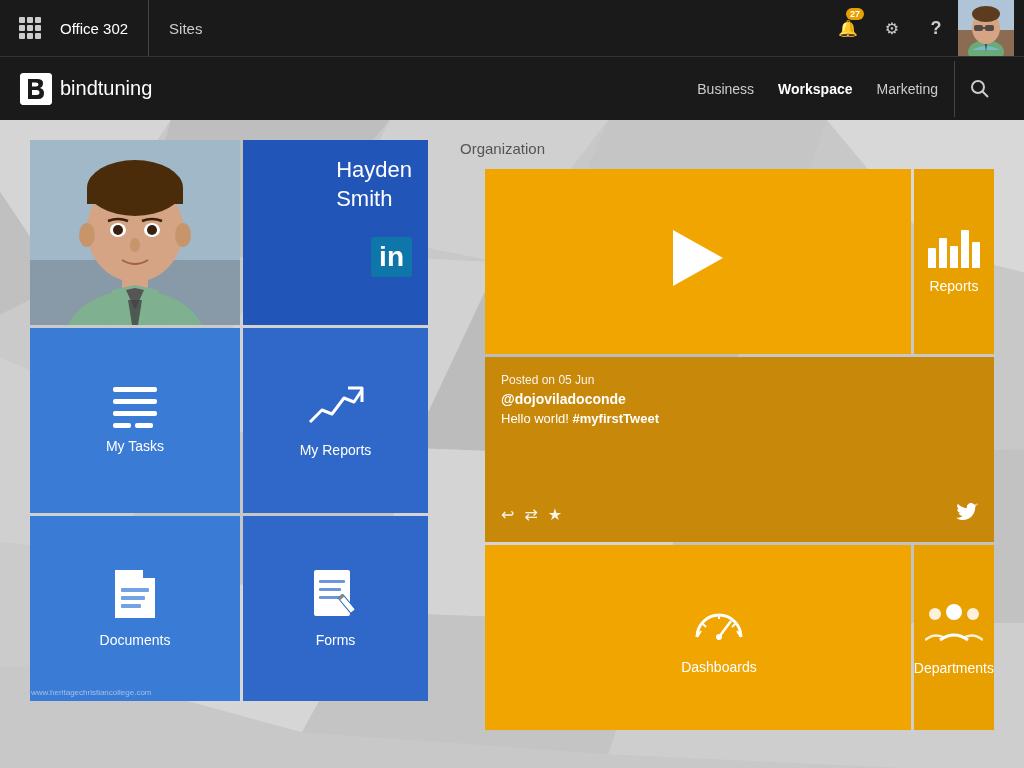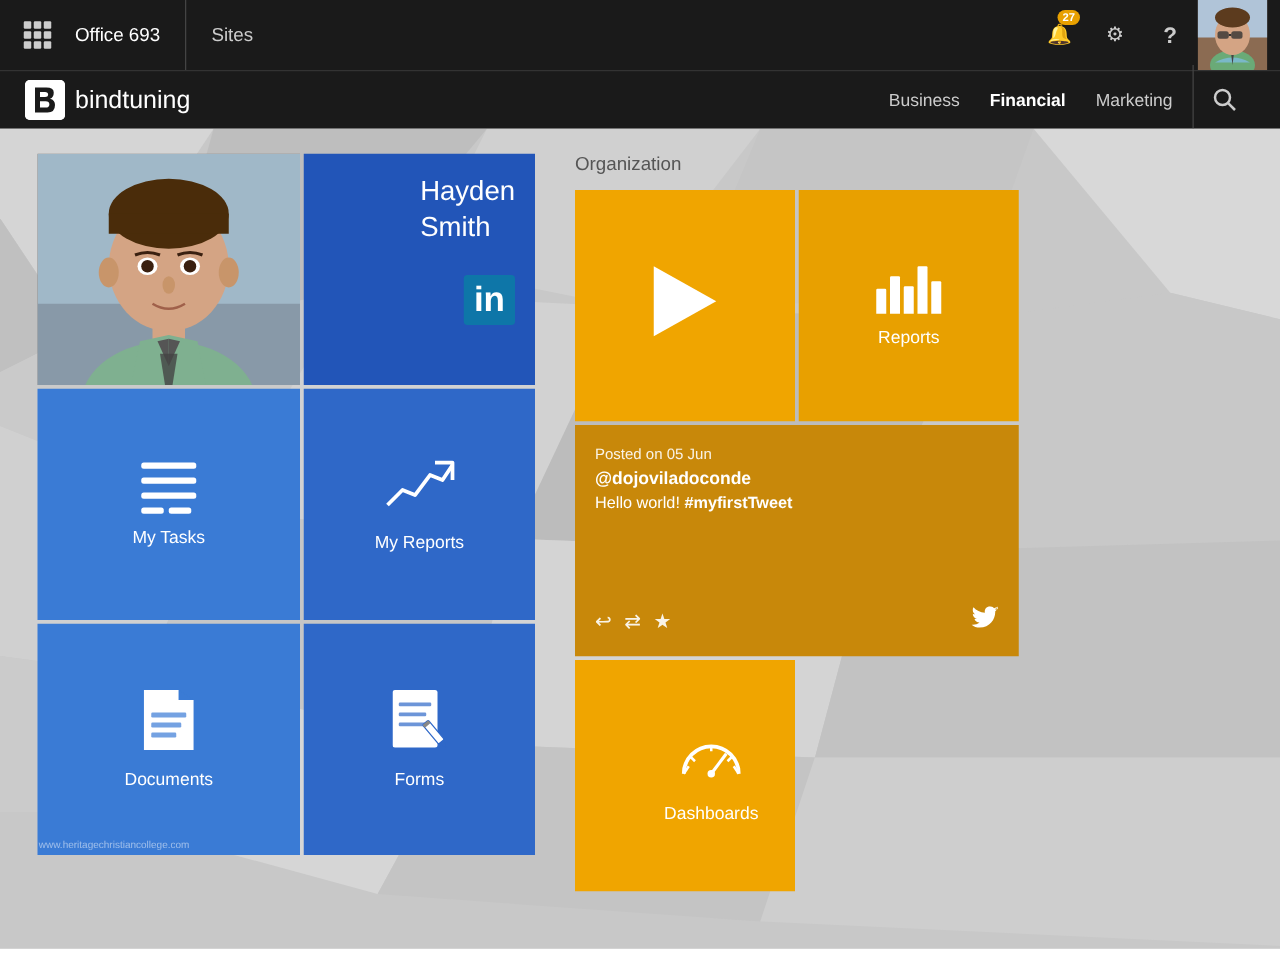--- a/index.html
+++ b/index.html
@@ -49,21 +49,21 @@
       background: #e8a000; color: #fff; font-size: 9px;
       border-radius: 8px; padding: 1px 4px; font-weight: bold;
     }
     #user-avatar-top {
       width: 56px; height: 56px;
       overflow: hidden; cursor: pointer;
     }
 
     
     #brand-bar {
-      height: 47px;
+      height: 64px;
       background: #1a1a1a;
       border-top: 1px solid #333;
       display: flex; align-items: center;
       padding: 0 20px;
     }
     #brand-logo {
       display: flex; align-items: center; gap: 8px;
       color: #fff; font-size: 20px; font-weight: 300;
     }
     #brand-logo .logo-icon {
@@ -150,23 +150,24 @@
     #tile-documents { background: #3a7bd5; }
     #tile-forms { background: #2f68c8; }
     .tile-label {
       color: #fff; font-size: 14px; font-weight: 400;
     }
 
     
     #org-col { flex: 1; }
     #org-grid {
       display: grid;
-      grid-template-columns: 1fr 1fr 1fr;
+      grid-template-columns: 1fr;
       grid-template-rows: 185px 185px 185px;
       gap: 3px;
+      margin-left: 25px;
     }
 
     #tile-video {
       background: #f0a500;
       grid-row: 1; grid-column: 1;
     }
     #tile-analytics {
       background: #e8a000;
       grid-row: 1; grid-column: 2;
     }
@@ -249,21 +250,21 @@
         <div class="dot"></div>
         <div class="dot"></div>
       <div class="dot"></div>
         <div class="dot"></div>
         <div class="dot"></div>
       <div class="dot"></div>
         <div class="dot"></div>
         <div class="dot"></div>
     </div>
   </div>
-  <div id="office-title">Office 693</div>
+  <div id="office-title">Office 302</div>
   <div id="sites-link">Sites</div>
   <div class="top-bar-spacer"></div>
   <div class="top-bar-icon">
     <span>🔔</span>
     <span class="notification-badge">27</span>
   </div>
   <div class="top-bar-icon">
     <span>⚙</span>
   </div>
   <div class="top-bar-icon">
@@ -299,21 +300,21 @@
       <svg width="32" height="32" viewBox="0 0 32 32">
         <rect width="32" height="32" rx="4" fill="#fff"></rect>
         <path d="M8 6 L8 26 L18 26 Q24 26 24 20 Q24 16 20 15 Q23 14 23 10 Q23 6 17 6 Z M12 9.5 L16 9.5 Q18.5 9.5 18.5 11.5 Q18.5 13.5 16 13.5 L12 13.5 Z M12 17 L16.5 17 Q19.5 17 19.5 19.5 Q19.5 22 16.5 22 L12 22 Z" fill="#1a1a1a"></path>
       </svg>
     </div>
     <span>bindtuning</span>
   </div>
   <div class="brand-spacer"></div>
   <div class="brand-nav">
     <span class="brand-nav-item">Business</span>
-    <span class="brand-nav-item active">Financial</span>
+    <span class="brand-nav-item active">Workspace</span>
     <span class="brand-nav-item">Marketing</span>
   </div>
   <div id="search-icon-top">
     <svg width="20" height="20" viewBox="0 0 20 20" fill="none" stroke="#ccc" stroke-width="2">
       <circle cx="8" cy="8" r="6"></circle>
       <line x1="12.5" y1="12.5" x2="18" y2="18"></line>
     </svg>
   </div>
 </div>
 
@@ -500,18 +501,34 @@
               <line x1="43" y1="22" x2="39" y2="26" stroke="white" stroke-width="2"></line>
 
               <line x1="26" y1="36" x2="38" y2="20" stroke="white" stroke-width="2.5"></line>
 
               <circle cx="26" cy="36" r="3" fill="white"></circle>
             </svg>
           </div>
           <div class="tile-label">Dashboards</div>
         </div>
 
+        <div class="tile" id="tile-departments">
+          <div style="margin-bottom:10px;">
+            <svg width="58" height="46" viewBox="0 0 58 46" fill="none">
+
+              <circle cx="29" cy="12" r="8" fill="white"></circle>
+              <path d="M15 40 Q29 30 43 40" stroke="white" stroke-width="3" fill="none"></path>
+
+              <circle cx="10" cy="14" r="6" fill="white" opacity="0.85"></circle>
+              <path d="M0 40 Q10 32 20 38" stroke="white" stroke-width="2.5" fill="none" opacity="0.85"></path>
+
+              <circle cx="48" cy="14" r="6" fill="white" opacity="0.85"></circle>
+              <path d="M38 38 Q48 32 58 40" stroke="white" stroke-width="2.5" fill="none" opacity="0.85"></path>
+            </svg>
+          </div>
+          <div class="tile-label">Departments</div>
+        </div>
 
       </div>
     </div>
 
   </div>
 </div>
 
 </body></html>

